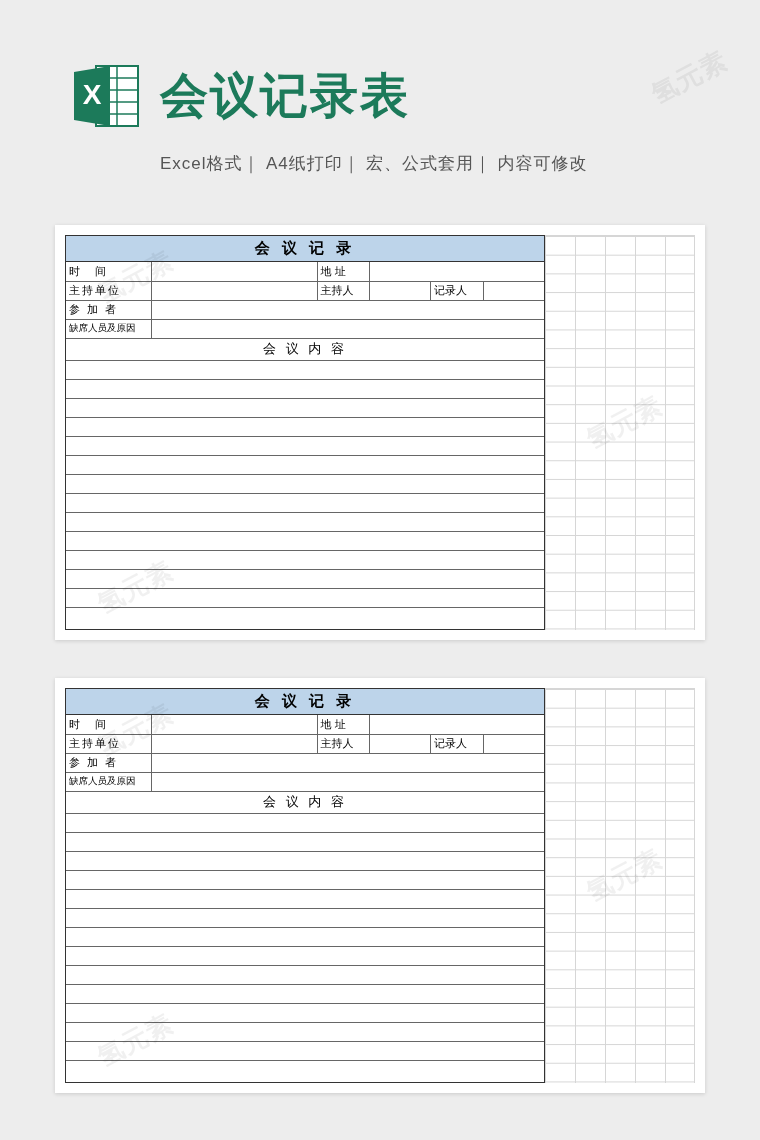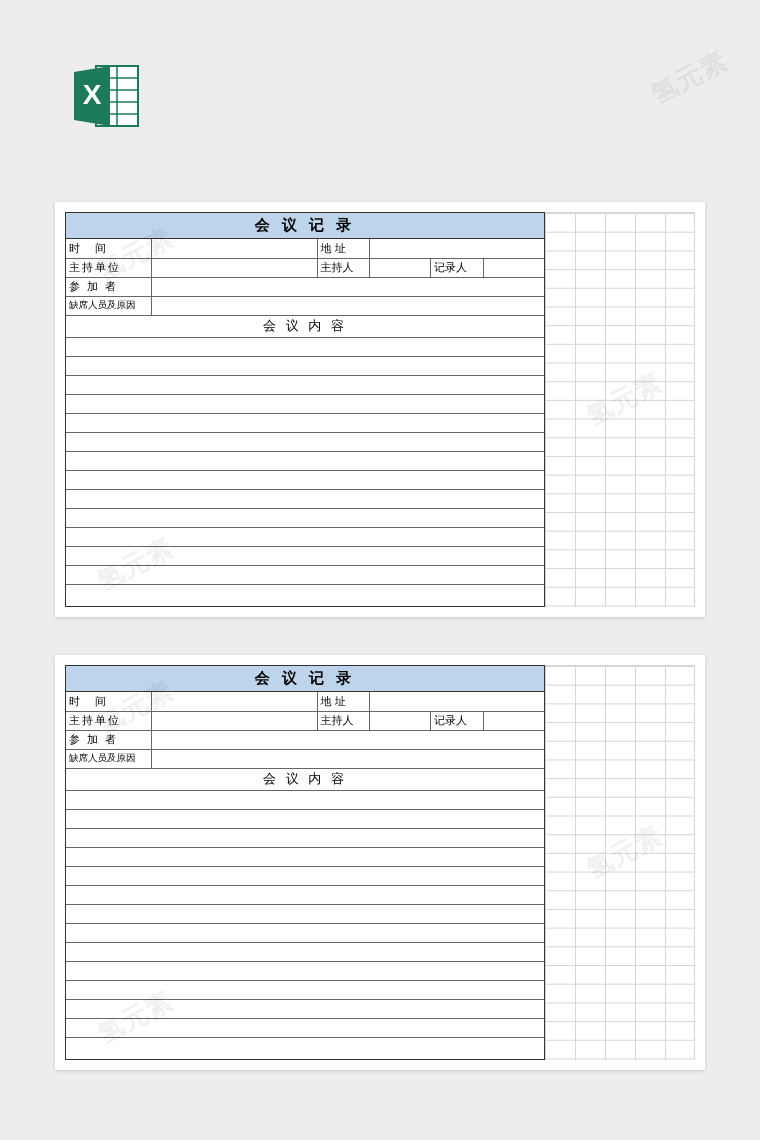--- a/index.html
+++ b/index.html
@@ -124,21 +124,23 @@
         <rect x="26" y="6" width="42" height="60" fill="#fff" stroke="#1c7a5a" stroke-width="2"></rect>
         <line x1="26" y1="18" x2="68" y2="18" stroke="#1c7a5a" stroke-width="1.5"></line>
         <line x1="26" y1="30" x2="68" y2="30" stroke="#1c7a5a" stroke-width="1.5"></line>
         <line x1="26" y1="42" x2="68" y2="42" stroke="#1c7a5a" stroke-width="1.5"></line>
         <line x1="26" y1="54" x2="68" y2="54" stroke="#1c7a5a" stroke-width="1.5"></line>
         <line x1="47" y1="6" x2="47" y2="66" stroke="#1c7a5a" stroke-width="1.5"></line>
         <polygon points="4,12 40,6 40,66 4,60" fill="#1c7a5a"></polygon>
         <text x="22" y="44" text-anchor="middle" fill="#fff" font-size="28" font-weight="700" font-family="Arial">X</text>
       </svg>
     </div>
+    <div class="main-title">会议记录表</div>
   </div>
+  <div class="subtitle">Excel格式｜ A4纸打印｜ 宏、公式套用｜ 内容可修改</div>
 </div>
 
 <div class="preview-container">
 
   <div class="sheet">
     <div class="form-area">
       <div class="form-title">会 议 记 录</div>
       <table class="form-table">
         <tbody>
             <tr>

